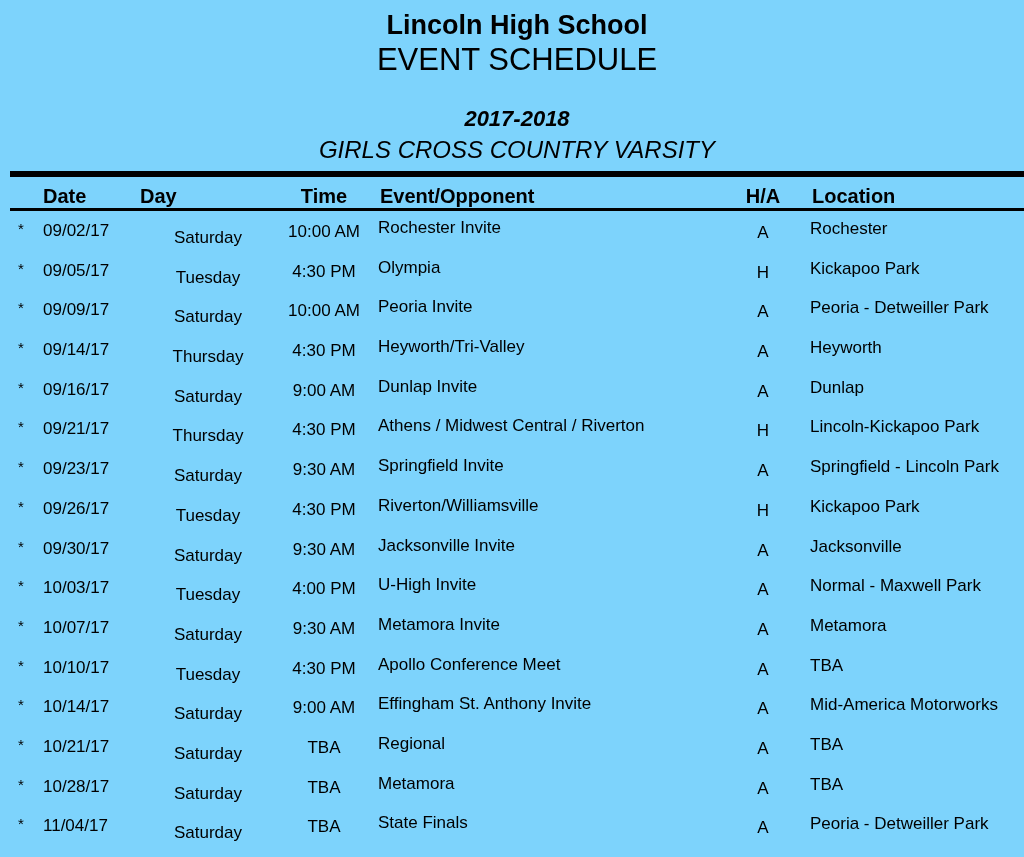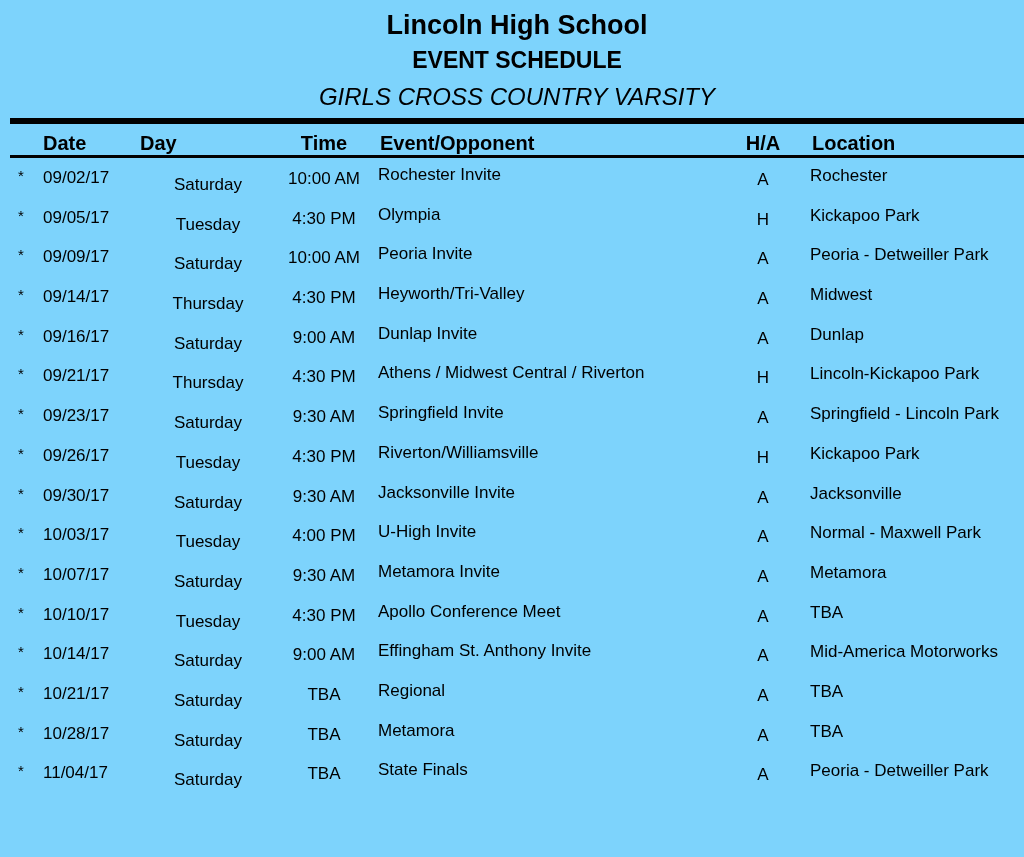--- a/index.html
+++ b/index.html
@@ -15,22 +15,22 @@
     padding-left: 10px;
   }
   .titles { text-align: center; }
   .school-name {
     margin-top: 9px;
     font-size: 27px;
     font-weight: bold;
     line-height: 32px;
   }
   .doc-title {
-    font-size: 23px;
-    font-weight: bold;
+    font-size: 31px;
+    font-weight: normal;
     line-height: 38px;
   }
   .season {
     margin-top: 27px;
     font-size: 22px;
     font-weight: bold;
     font-style: italic;
     line-height: 26px;
   }
   .team {
@@ -87,20 +87,21 @@
   .row .c-loc   { position: relative; top: 1px; }
 </style>
 </head>
 <body>
 
 <div class="page">
 
   <div class="titles">
     <div class="school-name">Lincoln High School</div>
     <div class="doc-title">EVENT SCHEDULE</div>
+    <div class="season">2017-2018</div>
     <div class="team">GIRLS CROSS COUNTRY VARSITY</div>
   </div>
 
   <div class="rule-thick"></div>
 
   <div class="hdr-row">
     <div class="c-star"></div>
     <div class="c-date">Date</div>
     <div class="c-day">Day</div>
     <div class="c-time">Time</div>
@@ -142,21 +143,21 @@
       <div class="c-loc">Peoria - Detweiller Park</div>
     </div>
 
     <div class="row">
       <div class="c-star">*</div>
       <div class="c-date">09/14/17</div>
       <div class="c-day">Thursday</div>
       <div class="c-time">4:30 PM</div>
       <div class="c-event">Heyworth/Tri-Valley</div>
       <div class="c-ha">A</div>
-      <div class="c-loc">Midwest</div>
+      <div class="c-loc">Heyworth</div>
     </div>
 
     <div class="row">
       <div class="c-star">*</div>
       <div class="c-date">09/16/17</div>
       <div class="c-day">Saturday</div>
       <div class="c-time">9:00 AM</div>
       <div class="c-event">Dunlap Invite</div>
       <div class="c-ha">A</div>
       <div class="c-loc">Dunlap</div>

